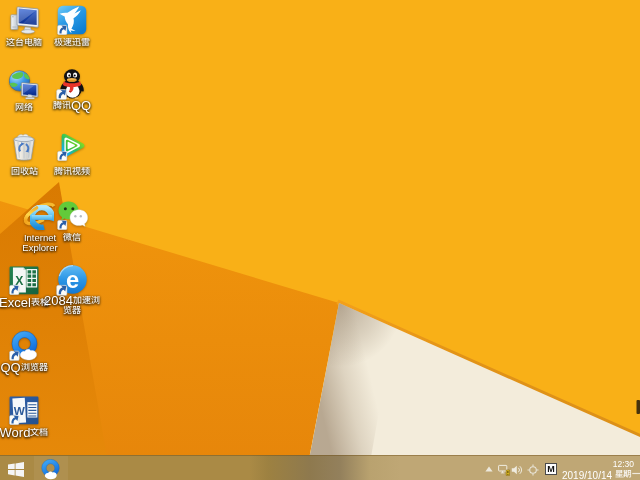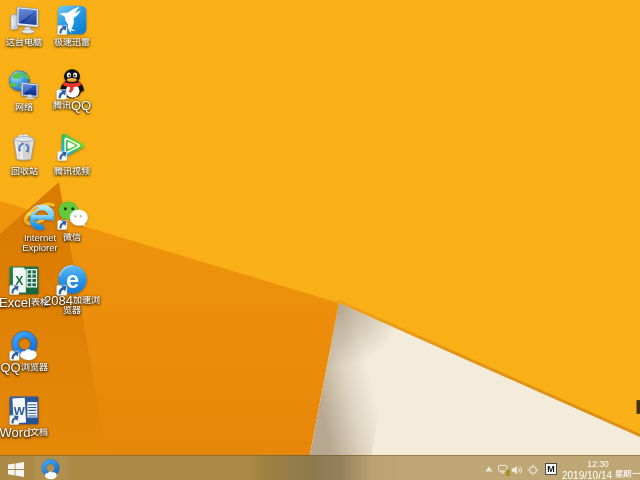--- a/index.html
+++ b/index.html
@@ -447,20 +447,20 @@
 </svg>
 <svg style="position:absolute;left:511px;top:8px;width:12px;height:12px" viewBox="0 0 12 12">
 <path d="M0.8 4.2 L3 4.2 L5.8 1.7 L5.8 10.3 L3 7.8 L0.8 7.8 Z" fill="#efebdf"></path>
 <path d="M7.4 3.8 A3 3 0 0 1 7.4 8.2 M8.8 2.2 A5 5 0 0 1 8.8 9.8" fill="none" stroke="#efebdf" stroke-width="1"></path>
 </svg>
 <svg style="position:absolute;left:527px;top:8px;width:12px;height:12px" viewBox="0 0 12 12">
 <circle cx="6" cy="6" r="3.3" fill="none" stroke="#e9e5d8" stroke-width="1.1"></circle>
 <path d="M6 0.5 L6 2.6 M6 9.4 L6 11.5 M0.5 6 L2.6 6 M9.4 6 L11.5 6" stroke="#e9e5d8" stroke-width="1.1"></path>
 </svg>
 <div style="position:absolute;left:545px;top:7px;width:12px;height:12px;background:#fdfdfd;border:1px solid #4a4a4a;box-sizing:border-box;color:#111;font-size:9px;font-weight:bold;text-align:center;line-height:10px">M</div>
-<div style="position:absolute;left:562px;top:4px;width:72px;text-align:center;color:#fff;font-size:8.5px;line-height:9.8px;white-space:nowrap">12:30<br><span class="row" style="font-size:10px">2019/10/14&nbsp;<svg class="cj" style="width:8.5px;height:8.5px" viewBox="0 0 1000 1000">
+<div style="position:absolute;left:562px;top:4px;width:72px;text-align:right;color:#fff;font-size:8.5px;line-height:9.8px;white-space:nowrap">12:30<br><span class="row" style="font-size:10px">2019/10/14&nbsp;<svg class="cj" style="width:8.5px;height:8.5px" viewBox="0 0 1000 1000">
             <path d="M242 206H758V296H242ZM242 61H758V149H242ZM169 1V356H835V1ZM233 357C193 445 123 532 50 588C68 599 99 621 113 635C148 605 184 566 217 523H462V618H182V679H462V788H65V854H937V788H540V679H832V618H540V523H874V459H540V378H462V459H262C279 433 294 405 307 378Z"></path>
           </svg><svg class="cj" style="width:8.5px;height:8.5px" viewBox="0 0 1000 1000">
             <path d="M178 657C148 724 95 791 39 836C57 847 87 868 101 880C155 830 213 753 249 677ZM321 688C360 735 406 801 424 842L486 806C465 765 419 703 379 657ZM855 78V239H650V78ZM580 10V373C580 517 572 708 488 841C505 849 536 871 548 884C608 789 634 661 644 540H855V783C855 799 849 803 835 804C820 805 769 805 716 803C726 823 737 856 740 876C813 876 861 875 889 862C918 850 927 827 927 784V10ZM855 306V472H648C650 437 650 404 650 373V306ZM387 -28V93H205V-28H137V93H52V160H137V569H38V636H531V569H457V160H531V93H457V-28ZM205 160H387V249H205ZM205 309H387V407H205ZM205 468H387V569H205Z"></path>
           </svg><svg class="cj" style="width:8.5px;height:8.5px" viewBox="0 0 1000 1000">
             <path d="M44 369V451H960V369Z"></path>
           </svg></span></div>
 </div>
 </div>
 </body></html>

